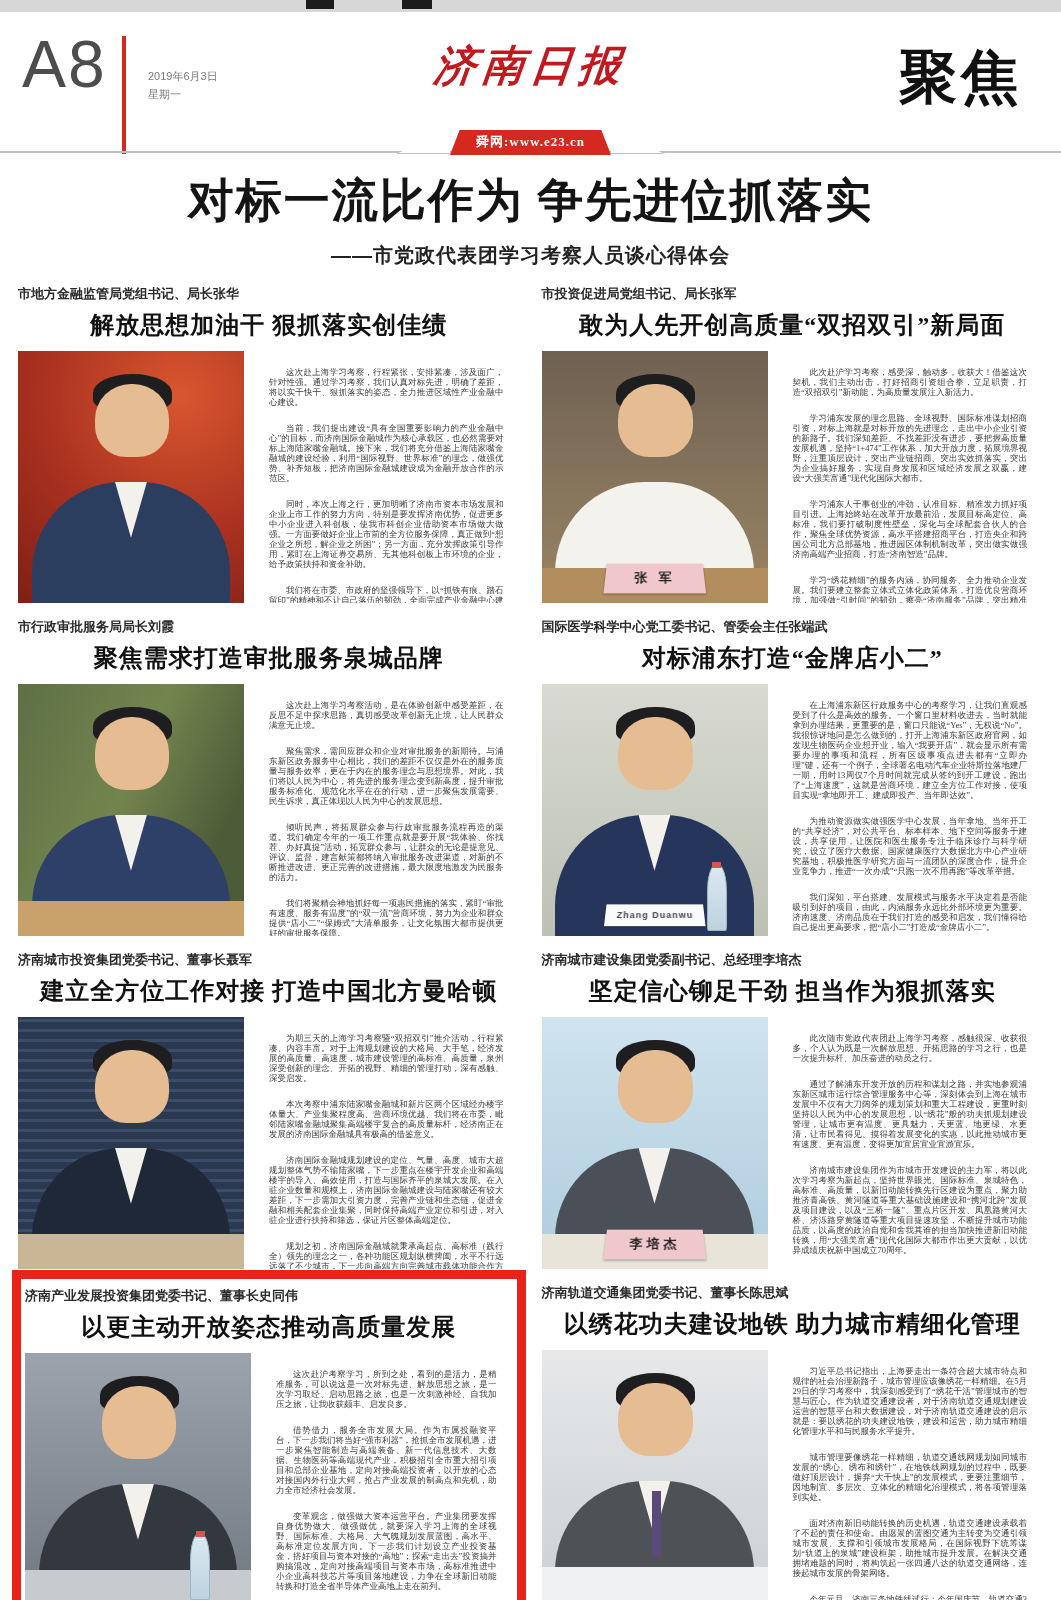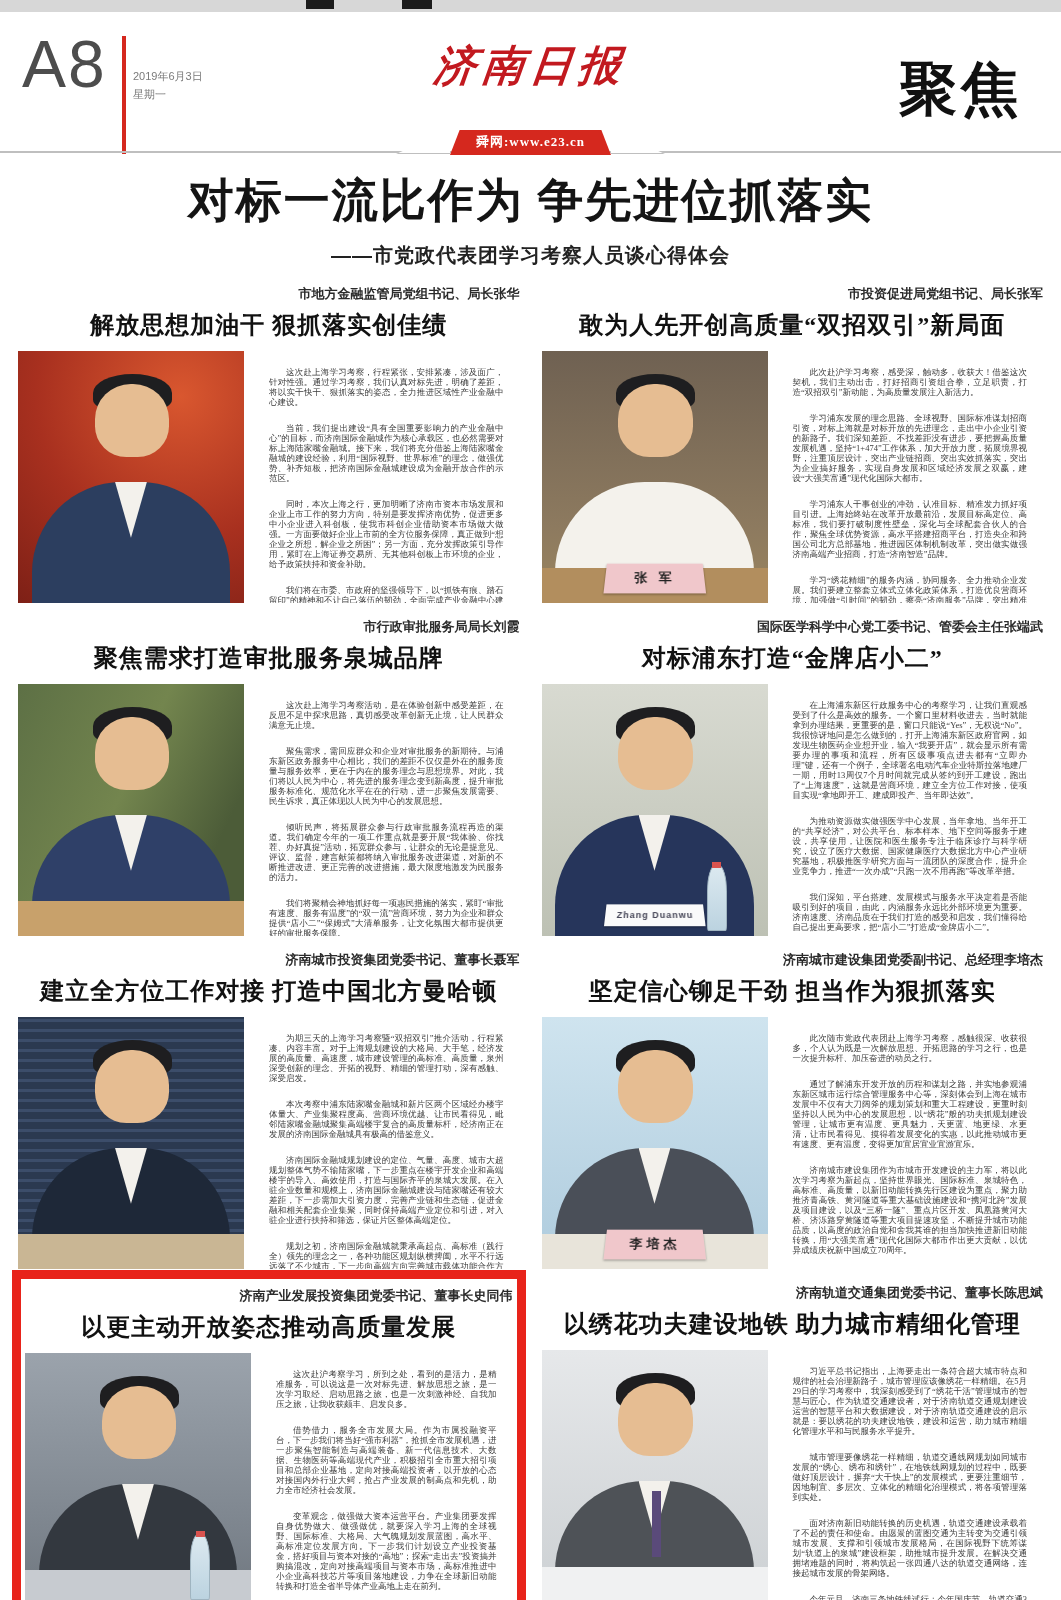--- a/index.html
+++ b/index.html
@@ -12,27 +12,27 @@
   
   .top-strip { position:relative; height:12px; background:#d7d7d7; }
   .top-strip .mark { position:absolute; top:0; height:9px; background:#1c1c1c; }
   .top-strip .mark.m1 { left:306px; width:28px; }
   .top-strip .mark.m2 { left:402px; width:30px; }
 
   
   .header { position:relative; height:148px; }
   .edition { position:absolute; left:22px; top:14px; font-size:66px; color:#4d4d4d; letter-spacing:2px; }
   .red-rule { position:absolute; left:122px; top:24px; width:4px; height:118px; background:#d5281e; }
-  .date-block { position:absolute; left:133px; top:56px; font-size:11px; color:#7a7a7a; line-height:1.6; }
+  .date-block { position:absolute; left:148px; top:56px; font-size:11px; color:#7a7a7a; line-height:1.6; }
   .masthead {
     position:absolute; left:0; right:0; top:26px; text-align:center;
     font-family:"Liberation Serif", serif; font-style:italic; font-weight:bold;
     font-size:42px; color:#c2191f; letter-spacing:6px; transform:skewX(-6deg);
   }
-  .section-name { position:absolute; right:38px; top:39px; font-size:58px; font-weight:bold; color:#111; letter-spacing:4px; }
+  .section-name { position:absolute; right:38px; top:27px; font-size:58px; font-weight:bold; color:#111; letter-spacing:4px; }
   .header-line { position:absolute; left:0; right:0; top:139px; border-top:2px solid #bfbfbf; }
   .banner-wrap { position:absolute; left:0; right:0; top:118px; display:flex; justify-content:center;font-family:Liberation Serif, serif; }
   .banner {
     position:relative; background:#d5281e; color:#fff; font-size:13px; font-weight:bold;
     padding:3px 26px 4px; letter-spacing:1px; clip-path:polygon(6% 0,94% 0,100% 100%,0 100%);
   }
   .banner-notch { width:54px; height:24px; background:#fff; }
   .banner-notch.left  { clip-path:polygon(100% 0, 0 100%, 100% 100%); border-bottom:1px solid #bfbfbf; }
   .banner-notch.right { clip-path:polygon(0 0, 0 100%, 100% 100%);   border-bottom:1px solid #bfbfbf; }
 
@@ -43,21 +43,21 @@
     letter-spacing:2px; color:#141414;text-align:center;
   }
   .lead h2 { margin-top:10px; font-size:20px; font-weight:bold; color:#222; letter-spacing:1px; }
 
   
   .articles { padding:6px 18px 0; }
   .band { display:grid; grid-template-columns:1fr 1fr; column-gap:22px; }
   .band.b1, .band.b2, .band.b3 { height:333px; }
   .band.b4 { height:372px; }
   .cell { position:relative; overflow:visible; }
-  .kicker { text-align:right; font-size:13px; font-weight:bold; color:#2b2b2b; padding-top:10px; }
+  .kicker { text-align:left; font-size:13px; font-weight:bold; color:#2b2b2b; padding-top:10px; }
   .a-title {
     text-align:center; font-family:"Liberation Serif", serif; font-weight:bold;
     font-size:24px; color:#111; letter-spacing:1px; white-space:nowrap; margin-top:6px;
   }
   .a-body { display:flex; gap:9px; margin-top:10px; height:252px; }
   .text {
     flex:1; overflow:hidden; text-align:justify;
     font-family:"Liberation Serif", serif; font-size:8.5px; line-height:1.18; color:#3a3a3a;
   }
   .text p { text-indent:2em; margin:16px; }
@@ -235,21 +235,21 @@
         <div class="a-body">
           <div class="photo p5">
             <div class="ph-hair"></div>
             <div class="ph-head"></div>
             <div class="ph-body"></div>
             <div class="ph-desk"></div>
 
           </div>
           <div class="text">
             <p>为期三天的上海学习考察暨“双招双引”推介活动，行程紧凑、内容丰富。对于上海规划建设的大格局、大手笔，经济发展的高质量、高速度，城市建设管理的高标准、高质量，泉州深受创新的理念、开拓的视野、精细的管理打动，深有感触、深受启发。</p>
-            <p>本次考察中浦东陆家嘴金融城和新片区两个区域经办楼宇体量大、产业集聚程度高、营商环境优越、让市民看得见，毗邻陆家嘴金融城聚集高端楼宇复合的高质量标杆，经济南正在发展的济南国际金融城具有极高的借鉴意义。</p>
+            <p>本次考察中浦东陆家嘴金融城和新片区两个区域经办楼宇体量大、产业集聚程度高、营商环境优越、我们将在市委，毗邻陆家嘴金融城聚集高端楼宇复合的高质量标杆，经济南正在发展的济南国际金融城具有极高的借鉴意义。</p>
             <p>济南国际金融城规划建设的定位、气量、高度、城市大超规划整体气势不输陆家嘴，下一步重点在楼宇开发企业和高端楼宇的导入、高效使用，打造与国际齐平的泉城大发展。在入驻企业数量和规模上，济南国际金融城建设与陆家嘴还有较大差距，下一步需加大引资力度，完善产业链和生态链，促进金融和相关配套企业集聚，同时保持高端产业定位和引进，对入驻企业进行扶持和筛选，保证片区整体高端定位。</p>
             <p>规划之初，济南国际金融城就秉承高起点、高标准（践行全）领先的理念之一，各种功能区规划纵横捭阖，水平不行远远落了不少城市，下一步向高端方向完善城市载体功能合作方式，实现与CBD“三桥一隧”互联互通。此外，南北向两个公园将依托西南部元素覆盖可最大限度地发挥公园绿地，宜居引山人心，打造以市政商务为主的世界级公园绿地，我们将努力将金融城建设成为现代化国际大都市的标志性区域，为率先走在前列贡献力量。</p>
             <p></p>
           </div>
         </div>
       </div>
 
       <div class="cell">
         <div class="kicker">济南城市建设集团党委副书记、总经理李培杰</div>
         <div class="a-title">坚定信心铆足干劲 担当作为狠抓落实</div>

